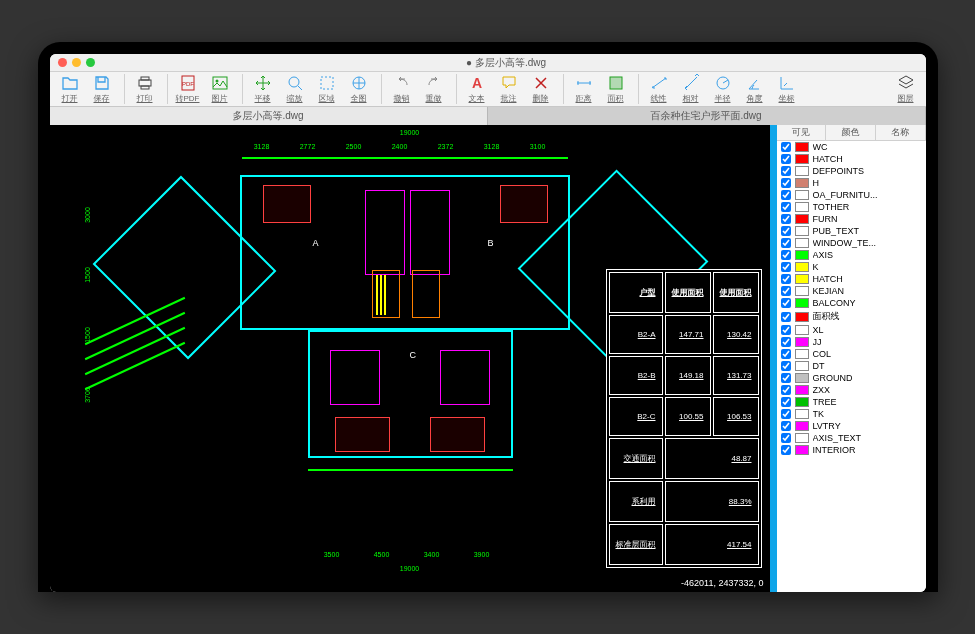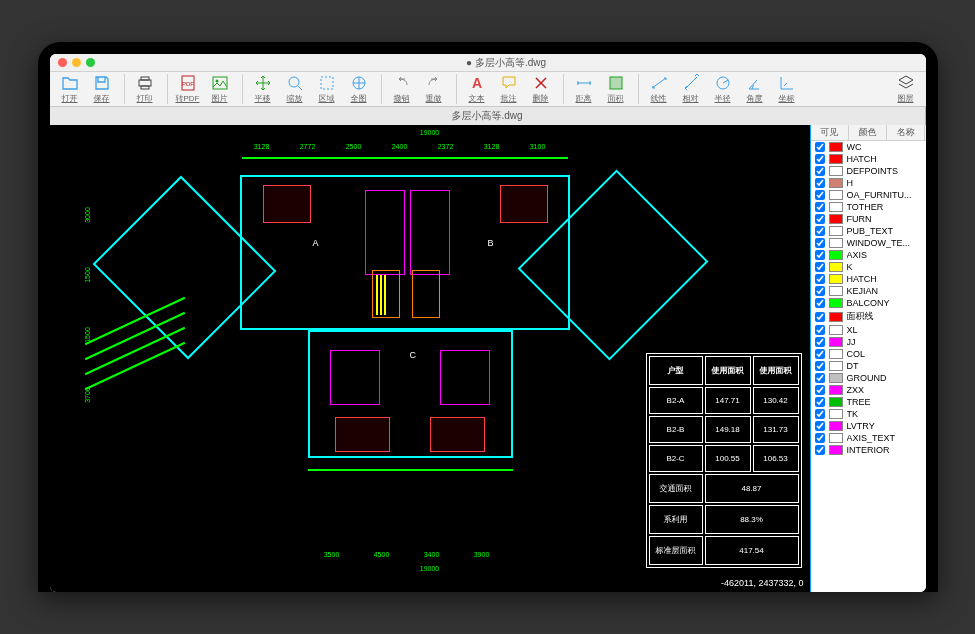--- a/index.html
+++ b/index.html
@@ -29,23 +29,23 @@
 .cyan-wall{position:absolute;border:2px solid #00ffff;}
 .magenta{position:absolute;border:1px solid #ff00ff;}
 .room-red{position:absolute;background:rgba(255,0,0,.1);border:1px solid #ff4040;}
 .orange-box{position:absolute;border:1px solid #ff8000;}
 .yellow-ln{position:absolute;background:#ffff00;}
 .dim{position:absolute;color:#00ff00;font-size:7px;}
 .dim.h{transform:translateX(-50%);}
 .dim.v{transform:translateY(-50%) rotate(-90deg);transform-origin:center;}
 .roomlbl{position:absolute;color:#fff;font-size:9px;}
 .data-table{position:absolute;right:8px;bottom:24px;border:1px solid #fff;color:#fff;background:#000;}
-.data-table th,.data-table td{border:1px solid #fff;padding:8px 6px;font-size:8px;text-align:center;}
+.data-table th,.data-table td{border:1px solid #fff;padding:14px 6px;font-size:8px;text-align:right;text-decoration:underline;}
 .coords{position:absolute;right:6px;bottom:4px;color:#fff;font-size:9px;}
-.sidebar{width:116px;background:#fff;border-left:1px solid #0ea5e9;display:flex;flex-direction:column;}
+.sidebar{width:156px;background:#fff;border-left:7px solid #0ea5e9;display:flex;flex-direction:column;}
 .panel-head{display:flex;border-bottom:1px solid #d0d0d0;background:#f3f3f3;}
 .panel-head span{flex:1;font-size:9px;text-align:center;padding:1px 0;color:#555;border-right:1px solid #d0d0d0;}
 .layer{display:flex;align-items:center;gap:4px;padding:1px 4px;font-size:9px;cursor:pointer;}
 .layer input{width:10px;height:10px;}
 .sw{width:14px;height:10px;flex-shrink:0;}
 .layer .nm{white-space:nowrap;overflow:hidden;text-overflow:ellipsis;flex:1;}
 </style>
 </head>
 <body>
 
@@ -219,20 +219,21 @@
         <div class="tbtn" data-name="tool-layers">
           <svg viewBox="0 0 18 18" style="color:#444" data-name="layers-icon">
             <path d="M9 2l7 4-7 4-7-4z M2 10l7 4 7-4" fill="none" stroke="currentColor"></path>
           </svg>
           <span class="lbl">图层</span>
         </div>
       </div>
 
 <div class="tabs" data-name="document-tabs" id="tabs">
         <div class="tab active" data-name="tab-0">多层小高等.dwg</div>
+        <div class="tab" data-name="tab-1">百余种住宅户形平面.dwg</div>
       </div>
 
 <div class="content">
   <div class="canvas" data-name="drawing-canvas">
     <div class="fp" data-name="floorplan">
 
       <div class="dim h" style="left:50%;top:4px;" data-name="dim-overall-top">19000</div>
       <div class="dim h" style="left:50%;bottom:20px;" data-name="dim-overall-bottom">19000</div>
       <div id="dims-top">
               <span class="dim h" data-name="dim-top" style="left: 212px; top: 18px;">3128</span>

